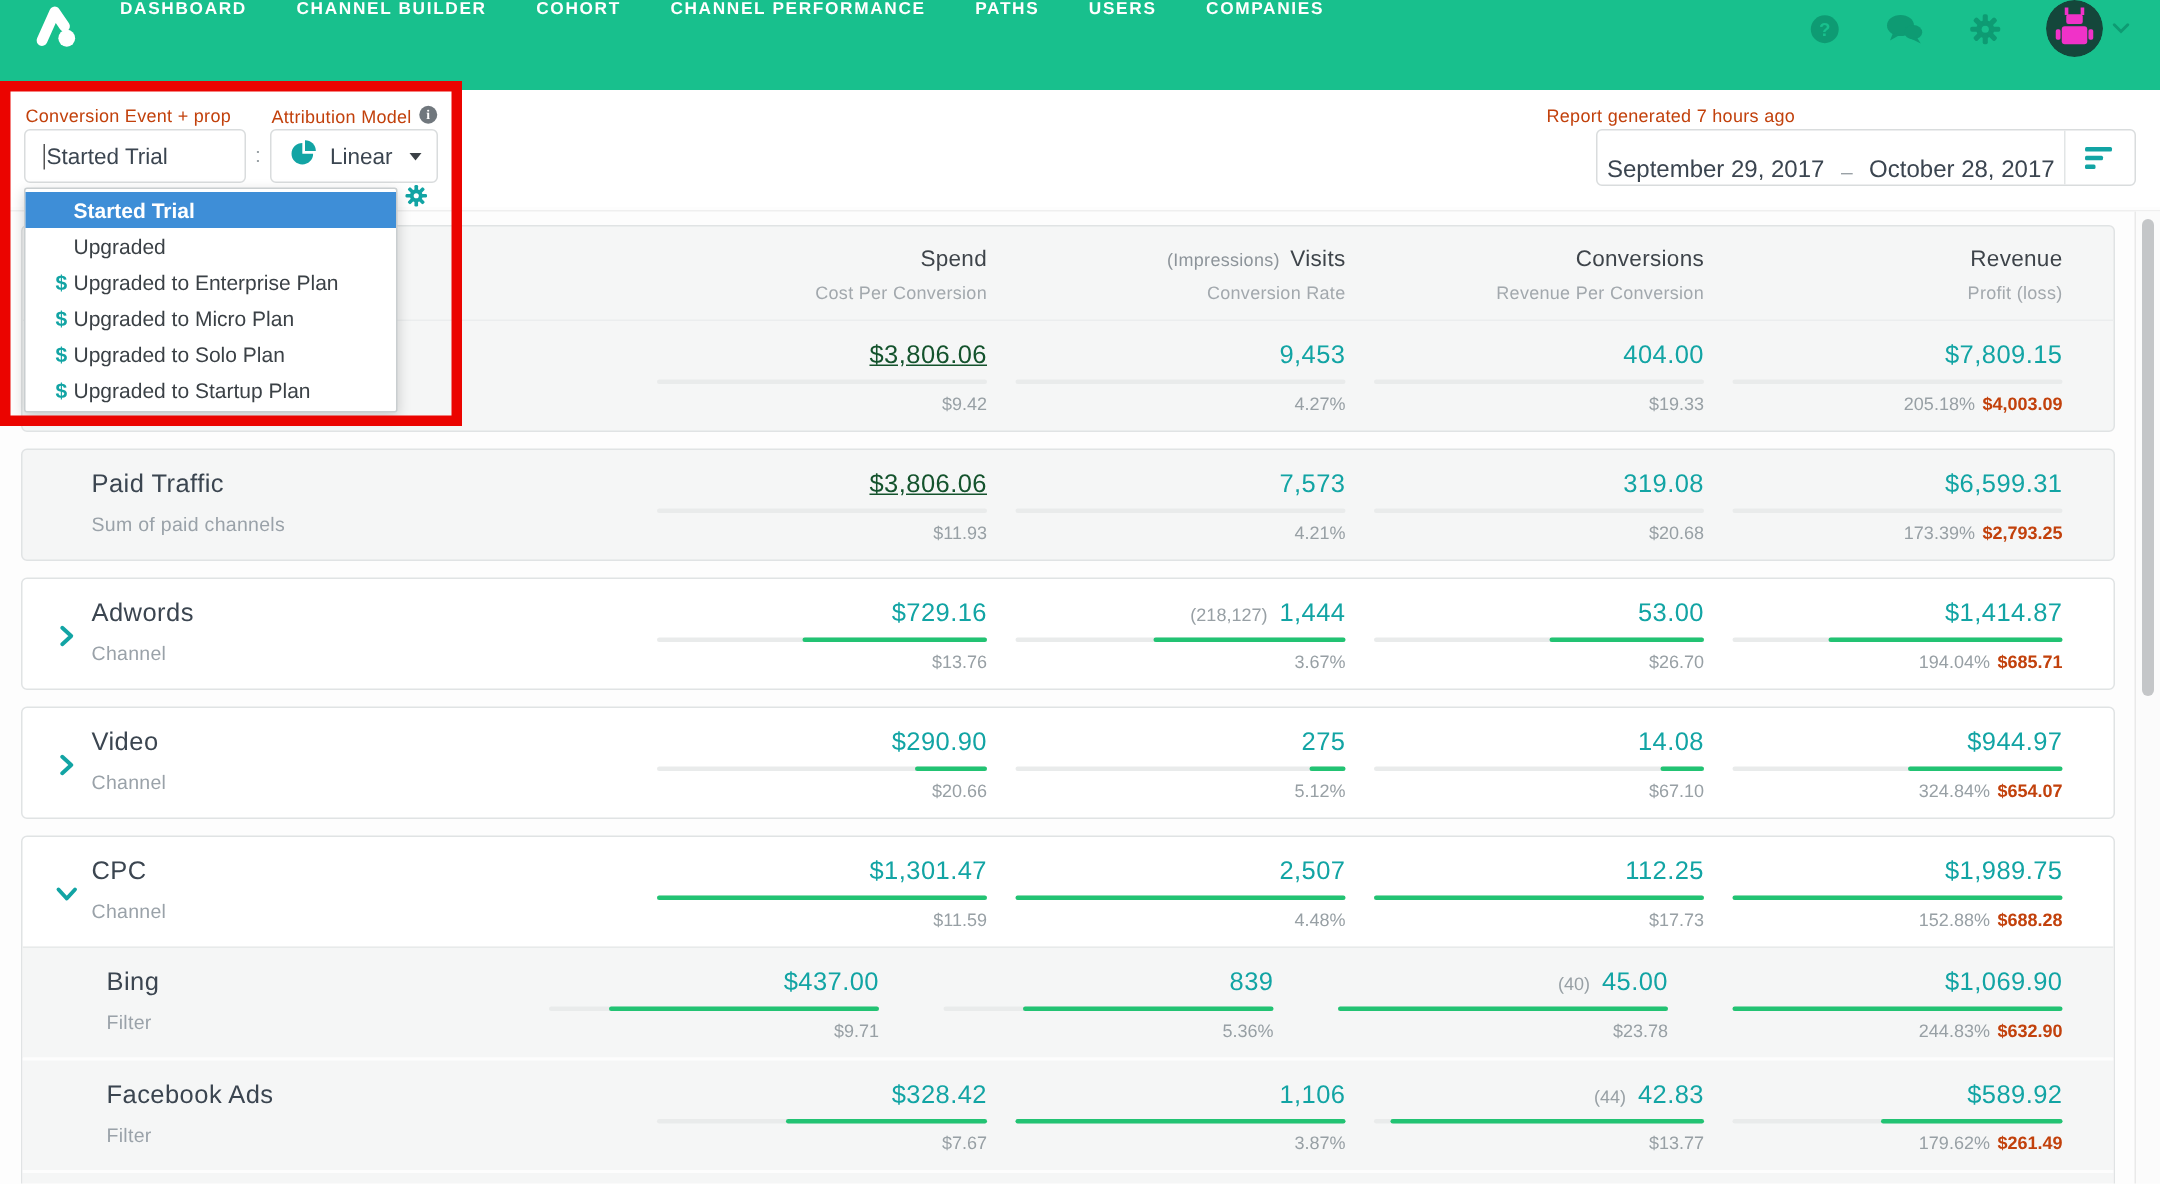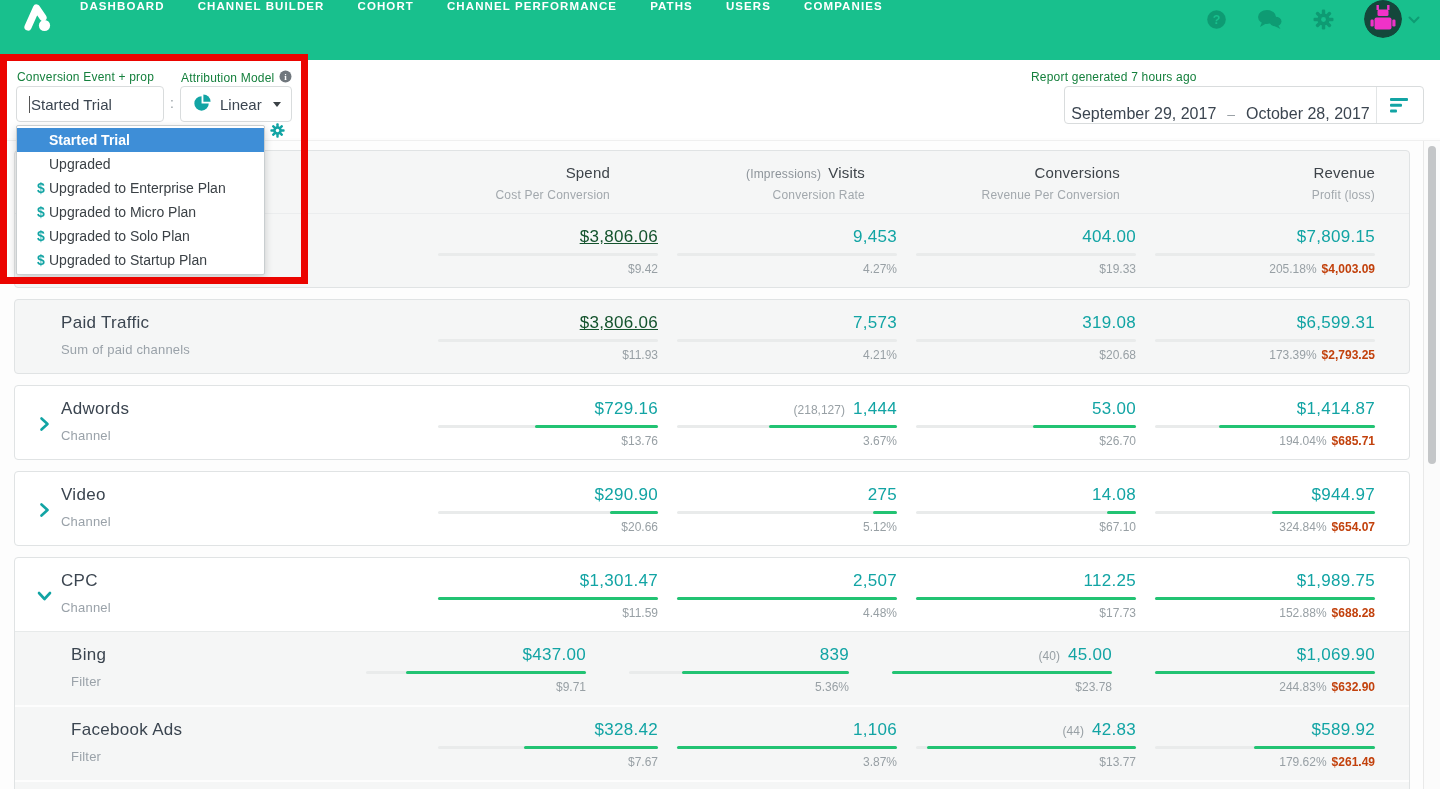--- a/index.html
+++ b/index.html
@@ -8,21 +8,21 @@
   .nav{height:60px;background:#18c08d;display:flex;align-items:flex-start;padding:0 20px;box-sizing:border-box;position:relative;z-index:10;}
   .logo{margin-right:26px;display:flex;align-items:center;}
   .nav-items{display:flex;align-items:center;}
   .nav-item{color:#fff;font-size:11.5px;font-weight:bold;letter-spacing:1.1px;margin-right:33px;cursor:pointer;white-space:nowrap;}
   .nav-right{margin-left:auto;display:flex;align-items:center;gap:30px;}
   .nav-ico{display:flex;align-items:center;}
   .avatar-wrap{display:flex;align-items:center;gap:6px;}
   .avatar{width:38px;height:38px;border-radius:50%;overflow:hidden;display:block;}
   
   .filterbar{position:relative;height:78px;background:#fff;}
-  .flabel{position:absolute;top:10px;font-size:12px;color:#15803d;letter-spacing:.2px;white-space:nowrap;}
+  .flabel{position:absolute;top:10px;font-size:12px;color:#c2410c;letter-spacing:.2px;white-space:nowrap;}
   .ce-label{left:17px;}
   .am-label{left:181px;display:flex;align-items:center;gap:5px;}
   .ce-input{position:absolute;left:16px;top:26px;width:148px;height:36px;border:1px solid #d9dcdd;border-radius:4px;background:#fff;
     display:flex;align-items:center;padding-left:12px;box-sizing:border-box;font-size:15px;color:#3b4550;}
   .caret-bar{display:inline-block;width:1px;height:17px;background:#555;margin-right:1px;}
   .colon{position:absolute;font-size:14px;color:#9aa1a6;}
   .colon1{left:170px;top:35px;}
   .colon2{left:259px;top:62px;}
   .model-box{position:absolute;left:180px;top:26px;width:112px;height:36px;border:1px solid #d9dcdd;border-radius:4px;background:#fff;
     display:flex;align-items:center;gap:9px;padding-left:12px;box-sizing:border-box;font-size:15px;color:#3b4550;cursor:pointer;}
@@ -31,21 +31,21 @@
   .report-label{left:1031px;text-align:center;}
   .date-box{position:absolute;left:1064px;top:26px;width:360px;height:38px;border:1px solid #d9dcdd;border-radius:4px;background:#fff;
     display:flex;align-items:flex-end;box-sizing:border-box;cursor:pointer;}
   .date-text{flex:1;display:flex;align-items:center;justify-content:center;font-size:16px;color:#3b4550;gap:11px;white-space:nowrap;}
   .date-sep{color:#9aa1a6;font-size:14px;}
   .date-ico{width:46px;display:flex;align-items:center;justify-content:center;border-left:1px solid #e2e5e6;align-self:stretch;}
   
   .main{position:absolute;top:140px;left:0;right:0;bottom:0;background:#fdfdfd;border-top:1px solid #efefef;padding-top:9px;overflow:hidden;}
   .card{margin:0 30px 11px 14px;border:1px solid #e0e3e4;border-radius:4px;background:#fff;overflow:hidden;}
   .card.shade{background:#f5f6f6;}
-  .thead{display:flex;padding:13px 34px 11px 0;border-bottom:1px solid #ebedee;gap:16px;}
+  .thead{display:flex;padding:13px 34px 11px 0;border-bottom:1px solid #ebedee;}
   .hname{flex:1 1 auto;}
   .hcell{width:239px;flex:0 0 239px;padding-left:19px;text-align:right;box-sizing:border-box;cursor:pointer;}
   .h1{font-size:15px;color:#3e444a;letter-spacing:.2px;}
   .hpre{font-size:12px;color:#8d949a;margin-right:7px;}
   .h2{font-size:12px;color:#a2a8ad;margin-top:7px;letter-spacing:.2px;}
   .trow{display:flex;padding:13px 34px 11px 0;position:relative;background:transparent;}
   .namecol{flex:1 1 auto;min-width:0;padding-left:46px;position:relative;}
   .trow.child .namecol{padding-left:56px;}
   .chev{position:absolute;left:24px;top:16px;cursor:pointer;}
   .chev.down svg{transform:rotate(90deg);}

